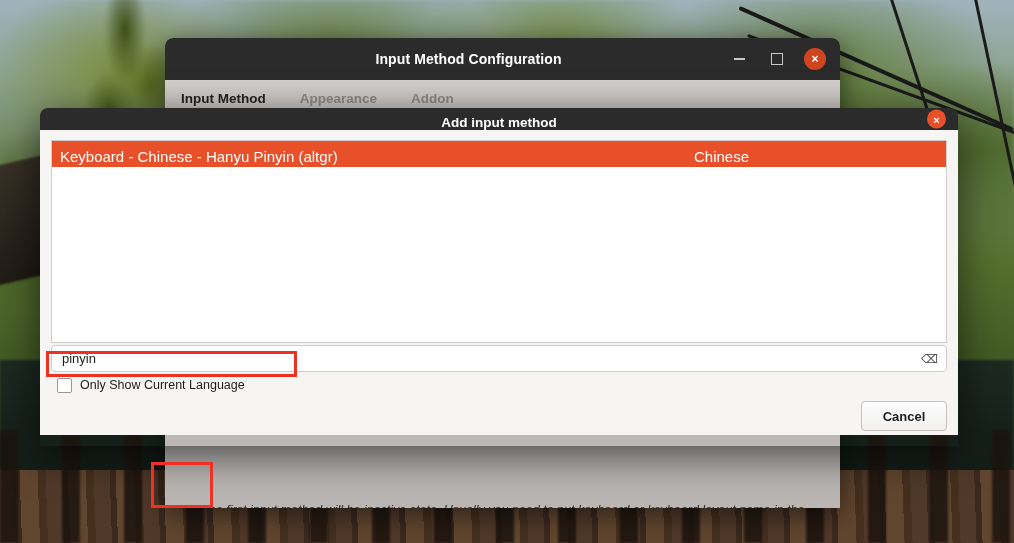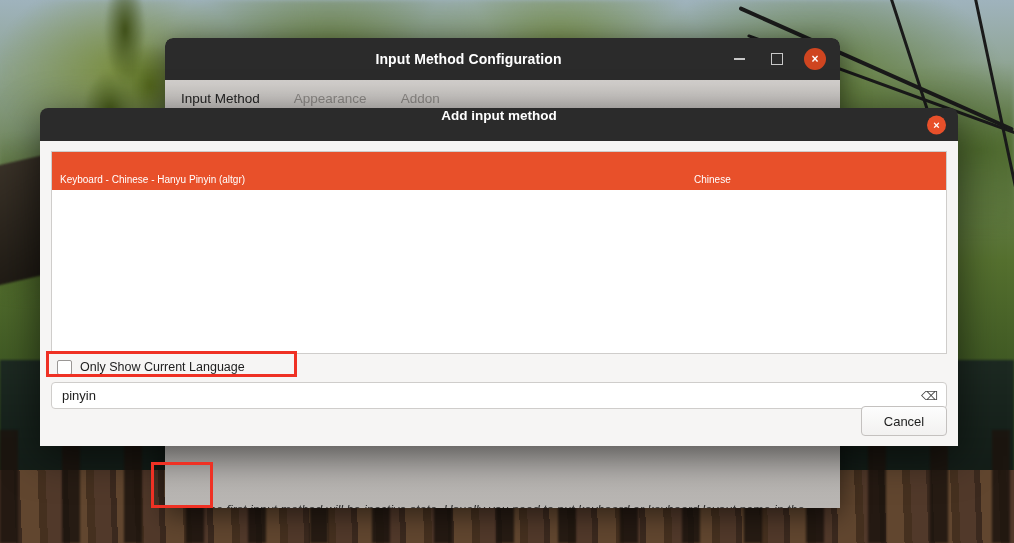--- a/index.html
+++ b/index.html
@@ -133,21 +133,21 @@
     background: linear-gradient(180deg,#d3d0cd 0%, #c5c2bf 100%);
     display: flex; align-items: flex-end;
     border-bottom: 2px solid #8c8986;
     padding-left: 16px;
   }
   .tab {
     padding: 0 18px 8px 0;
     margin-right: 16px;
     font-size: 13.5px;
     color: #8b8885;
-    font-weight: normal;
+    font-weight: bold;
   }
   .tab.active { color: #232323; }
 
   #main-body {
     height: 394px;
     background: linear-gradient(180deg,#c3c0bd 0%, #b9b6b3 100%);
     position: relative;
   }
   #main-hint {
     position: absolute;
@@ -163,23 +163,23 @@
   
   #dialog {
     position: absolute;
     left: 40px; top: 108px;
     width: 918px; height: 338px;
     box-shadow: 0 10px 40px rgba(0,0,0,.6);
     border-radius: 8px 8px 0 0;
     overflow: hidden;
   }
   #dialog-titlebar {
-    height: 33px;
+    height: 22px;
     background: #2b2b2b;
-    display: flex; align-items: flex-start;
+    display: flex; align-items: flex-end;
     position: relative;
   }
   #dialog-title {
     flex: 1; text-align: center;
     color: #ffffff; font-size: 13.5px; font-weight: bold;
   }
   #dialog-close {
     position: absolute; right: 12px; top: 50%;
     transform: translateY(-50%);
     width: 19px; height: 19px; border-radius: 50%;
@@ -197,22 +197,22 @@
   #im-list {
     height: 203px;
     background: #ffffff;
     border: 1px solid #cfcdcb;
     box-sizing: border-box;
     overflow: hidden;
   }
   .im-row {
     height: 22px;
     display: flex; align-items: center;
-    padding: 16px 12px 0 8px;
-    font-size: 10px;
+    padding: 4px 12px 0 8px;
+    font-size: 15px;
   }
   .im-row.selected { background: #e8502a; color: #ffffff; }
   .im-row-name { flex: 1; }
   .im-row-lang { width: 240px; margin-left: 48px; }
 
   #only-lang-wrap {
     display: flex; align-items: center; gap: 8px;
     height: 26px; padding-left: 6px;
   }
   .checkbox {
@@ -237,22 +237,22 @@
   #search-input {
     flex: 1; border: none; outline: none;
     font-family: "Liberation Sans", sans-serif;
     font-size: 13px; color: #1d1d1d;
     background: transparent;
   }
   #clear-icon { color: #4a4a4a; font-size: 12px; line-height: 1; }
 
   #dialog-buttons {
     position: absolute;
-    right: 11px; bottom: 10px;
-    display: flex; gap: 0;
+    right: 11px; bottom: 4px;
+    display: flex; gap: 0; font-weight: bold;
   }
   .dlg-btn {
     min-width: 84px; height: 28px;
     background: linear-gradient(180deg,#fdfdfd 0%,#f2f1f0 100%);
     border: 1px solid #c4c1bf;
     border-radius: 4px;
     font-size: 13px; color: #1d1d1d;
     display: flex; align-items: center; justify-content: center;
     font-family: "Liberation Sans", sans-serif;
   }
@@ -326,30 +326,30 @@
 
   <div id="dialog-body">
 
     <div id="im-list">
       <div class="im-row selected">
         <span class="im-row-name">Keyboard - Chinese - Hanyu Pinyin (altgr)</span>
         <span class="im-row-lang">Chinese</span>
       </div>
     </div>
 
+    <div id="search-row">
+      <input id="search-input" type="text" value="pinyin" style="">
+      <span id="clear-icon">⌫</span>
+    </div>
+
     <div id="only-lang-wrap">
       <span class="checkbox"></span>
       <span id="only-lang-label">Only Show Current Language</span>
     </div>
 
-    <div id="search-row">
-      <input id="search-input" type="text" value="pinyin" style="">
-      <span id="clear-icon">⌫</span>
-    </div>
-
     <div id="dialog-buttons">
       <div class="dlg-btn">Cancel</div>
     </div>
   </div>
 </div>
 
 <div class="annot" id="annot-checkbox"></div>
 <div class="annot" id="annot-addbtn"></div>
 
 </body></html>

